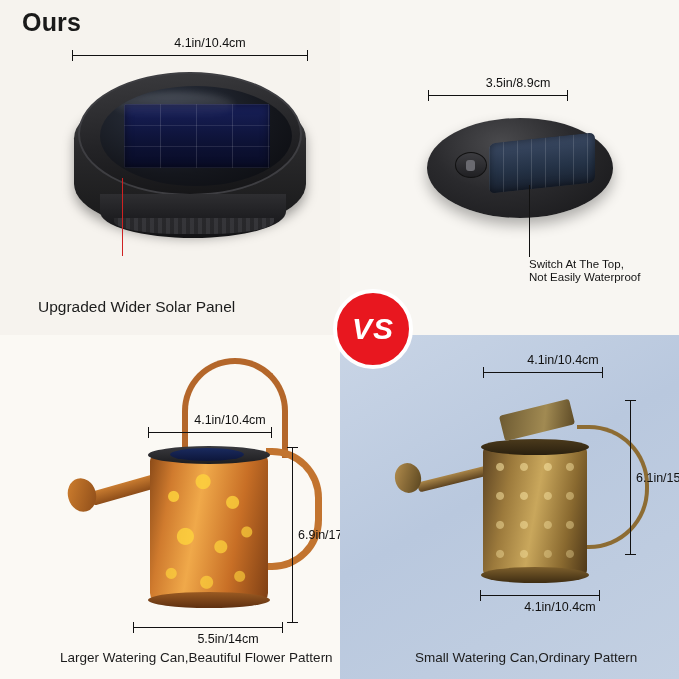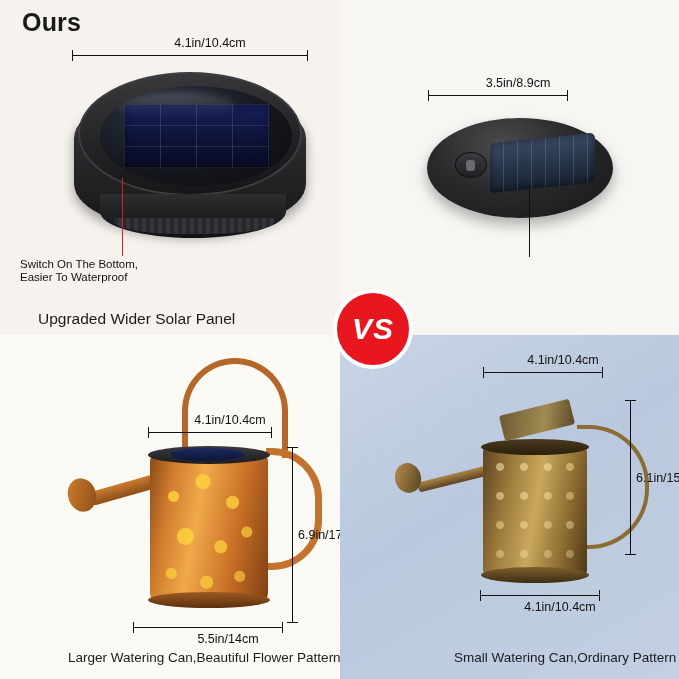--- a/index.html
+++ b/index.html
@@ -37,21 +37,21 @@
     letter-spacing: 0.2px;
   }
   .h-ours   { left: 22px;  top: 8px; }
 
   .caption {
     position: absolute;
     font-size: 15.5px;
     color: #1c1c1c;
     white-space: nowrap;
   }
-  .cap-tl { left: 38px;  top: 310px; }
+  .cap-tl { left: 38px;  top: 298px; }
   .cap-bl { left: 58px;  top: 650px; font-size: 13.5px; }
 
   .note {
     position: absolute;
     font-size: 11.5px;
     color: #141414;
     line-height: 13px;
     white-space: pre-line;
   }
   .note-tl { left: 20px;  top: 258px; }
@@ -442,42 +442,42 @@
 
     <div class="dim dim-h" style="left:72px; top:55px; width:236px;">
       <div class="bar"></div>
       <div class="cap-l"></div>
       <div class="cap-r"></div>
       <div class="txt">4.1in/10.4cm</div>
     </div>
 
     <div class="leader red" style="left:122px; top:178px; height:78px;"></div>
 
-    <div class="note note-tl">Switch On The Bottom,
-Easier To Waterproof</div>
     <div class="caption cap-tl">Upgraded Wider Solar Panel</div>
   </div>
 
   <div class="quad q-tr">
 
     <div class="solar-others" style="left:87px;">
       <div class="ot-body"></div>
       <div class="ot-cell"></div>
       <div class="ot-switch"></div>
     </div>
 
     <div class="dim dim-h" style="left:88px; top:95px; width:140px;">
       <div class="bar"></div>
       <div class="cap-l"></div>
       <div class="cap-r"></div>
       <div class="txt">3.5in/8.9cm</div>
     </div>
 
     <div class="leader" style="left:189px; top:185px; height:72px;"></div>
 
+    <div class="note" style="left:189px; top:258px;">Switch At The Top,
+Not Easily Waterproof</div>
   </div>
 
   <div class="quad q-bl">
     <div class="can-ours" style="top:-5px;">
       <div class="co-handle"></div>
       <div class="co-grip"></div>
       <div class="co-spout"></div>
       <div class="co-rose"></div>
       <div class="co-body"></div>
       <div class="co-top"></div>
@@ -499,21 +499,21 @@
       <div class="txt">6.9in/17.5cm</div>
     </div>
 
     <div class="dim dim-h below" style="left:133px; top:292px; width:150px;">
       <div class="bar"></div>
       <div class="cap-l"></div>
       <div class="cap-r"></div>
       <div class="txt">5.5in/14cm</div>
     </div>
 
-    <div class="caption cap-bl" style="top:315px; left:68px;">Larger Watering Can,Beautiful Flower Pattern</div>
+    <div class="caption cap-bl" style="top:315px; left:60px;">Larger Watering Can,Beautiful Flower Pattern</div>
   </div>
 
   <div class="quad q-br">
     <div class="can-others" style="left:15px; top:20px;">
       <div class="ct-handle"></div>
       <div class="ct-spout"></div>
       <div class="ct-rose"></div>
       <div class="ct-body"></div>
       <div class="ct-top"></div>
       <div class="ct-panel"></div>
@@ -534,20 +534,20 @@
       <div class="txt">6.1in/15.5cm</div>
     </div>
 
     <div class="dim dim-h below" style="left:140px; top:260px; width:120px;">
       <div class="bar"></div>
       <div class="cap-l"></div>
       <div class="cap-r"></div>
       <div class="txt">4.1in/10.4cm</div>
     </div>
 
-    <div class="caption" style="left:75px; top:315px; font-size:13.5px;margin-left:39px;">Small Watering Can,Ordinary Pattern</div>
+    <div class="caption" style="left:75px; top:315px; font-size:13.5px;">Small Watering Can,Ordinary Pattern</div>
   </div>
 
   <div class="vs-badge">
     <span>VS</span>
   </div>
 
 </div>
 
 </body></html>

